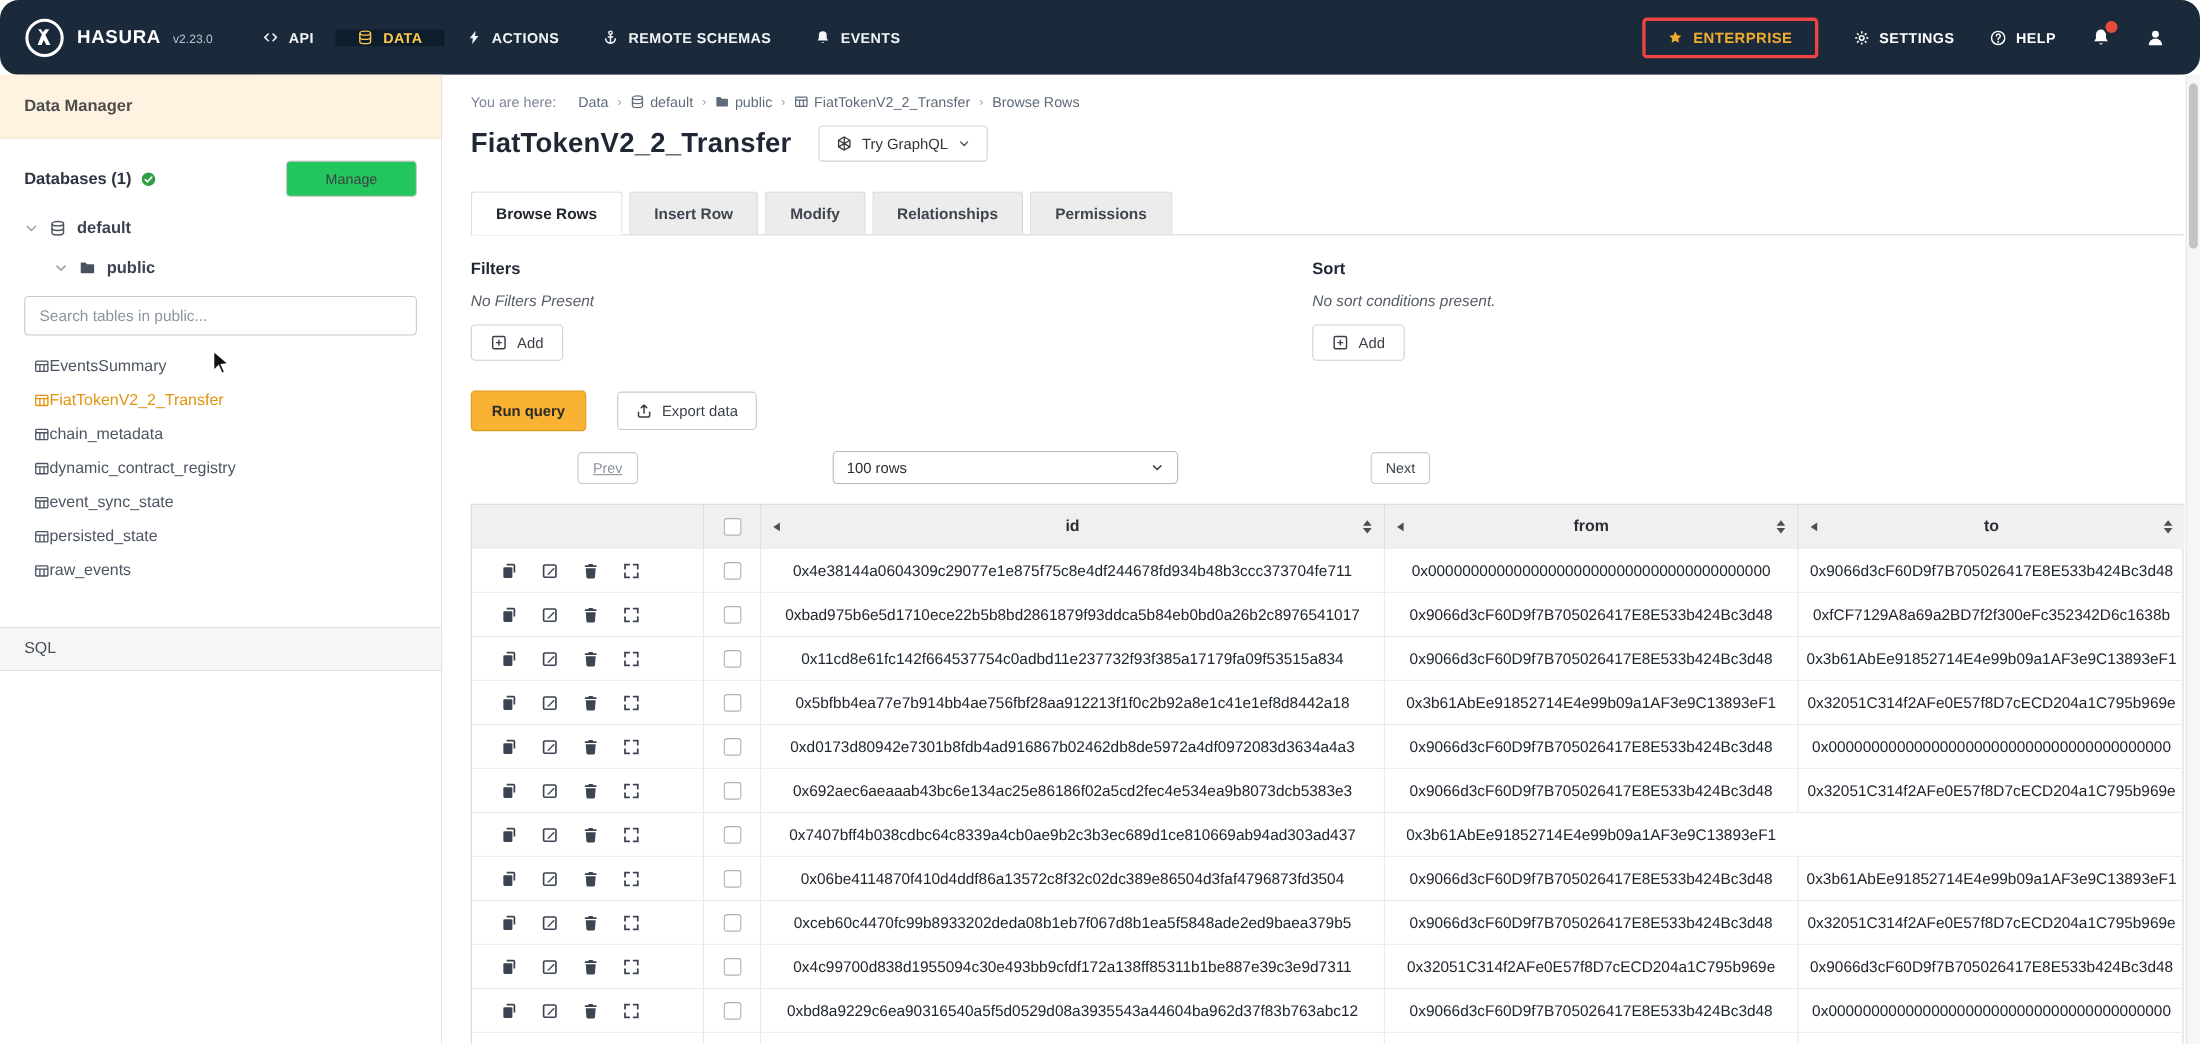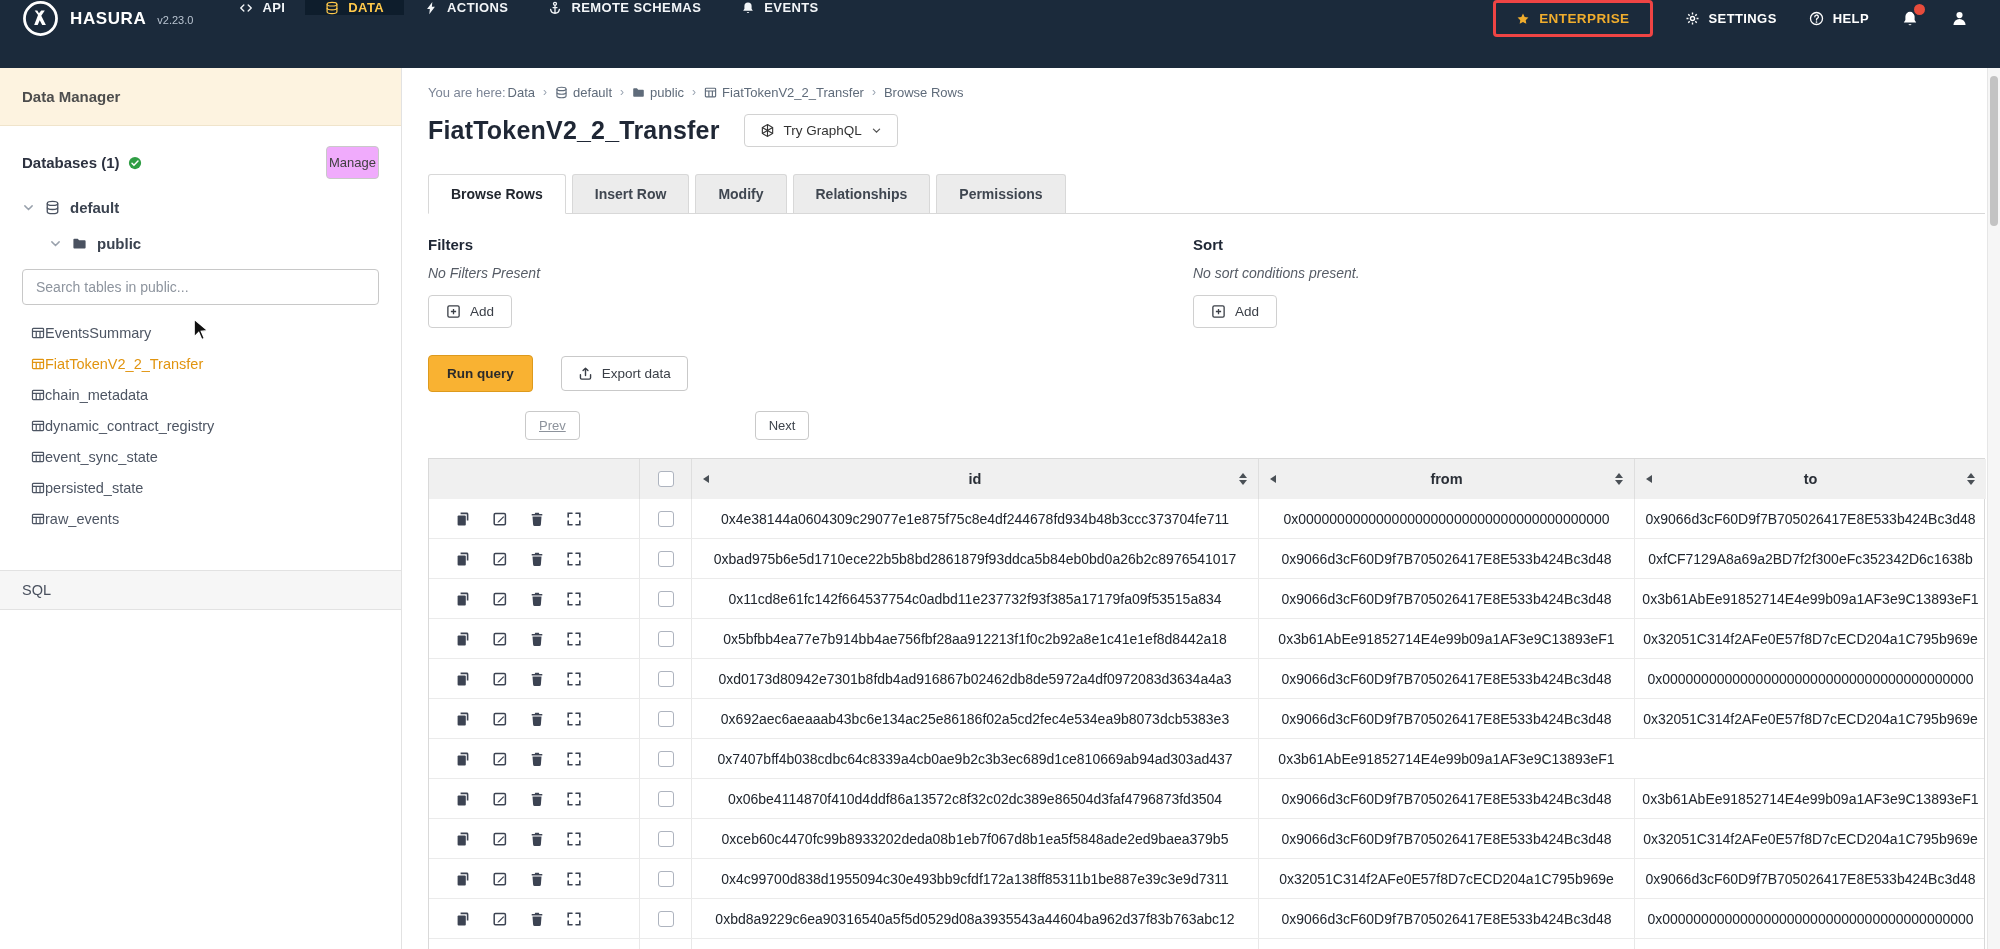--- a/index.html
+++ b/index.html
@@ -3,21 +3,21 @@
 <meta charset="utf-8">
 <style>
   * { margin:0; padding:0; box-sizing:border-box; }
   html,body { width:2000px; height:949px; overflow:hidden; background:#fff;
     font-family:"Liberation Sans","DejaVu Sans",sans-serif; }
   button { font-family:inherit; cursor:pointer; }
 
   .app { width:2000px; height:949px; display:flex; flex-direction:column; position:relative; }
 
   
-  .topnav { height:68px; flex:0 0 68px; background:#1b2a3b; color:#fff; display:flex; align-items:flex-start; }
+  .topnav { height:68px; flex:0 0 68px; background:#1b2a3b; color:#fff; display:flex; align-items:center;border-radius:17px; }
   .brand { display:flex; align-items:center; gap:11px; padding:0 26px 0 22px; }
   .logo { width:37px; height:37px; display:inline-flex; }
   .logo svg { width:100%; height:100%; }
   .brand-name { font-size:17px; font-weight:bold; letter-spacing:.6px; }
   .brand-version { font-size:11px; color:#b9c4d1; margin-top:3px; }
   .nav-items { display:flex; align-items:stretch; }
   .nav-item { display:flex; align-items:center; gap:9px; padding:0 20px; font-size:13px; font-weight:bold; letter-spacing:.4px; cursor:pointer; color:#f2f5f8; }
   .nav-item.active { background:#0e1d2c; color:#ffc94b; }
   .nav-right { margin-left:auto; display:flex; align-items:center; gap:32px; padding-right:32px; }
   .enterprise-btn { display:flex; align-items:center; gap:9px; background:transparent; border:3px solid #ef4444; color:#f0ad2d; border-radius:4px; padding:8px 20px; font-size:13.5px; font-weight:bold; letter-spacing:.4px; }
@@ -27,37 +27,37 @@
   .user-btn { cursor:pointer; display:flex; }
 
   
   .page-body { flex:1; display:flex; min-height:0; }
 
   
   .sidebar { width:402px; flex:0 0 402px; background:#fff; border-right:1px solid #e2e2e2; display:flex; flex-direction:column; }
   .dm-header { height:58px; flex:0 0 58px; background:#fdf3e0; border-bottom:1px solid #f0e4cb; display:flex; align-items:center; padding:0 22px; font-size:15px; font-weight:bold; color:#4d4d4d; }
   .db-row { display:flex; align-items:center; padding:20px 22px 6px; }
   .db-label { display:flex; align-items:center; gap:8px; font-size:15px; font-weight:bold; color:#2d3240; }
-  .manage-btn { margin-left:auto; background:#f0abfc; border:1px solid #c9c9c9; border-radius:4px; padding:8px 2px; font-size:13px; color:#3f3f3f; }
+  .manage-btn { margin-left:auto; background:#22c55e; border:1px solid #c9c9c9; border-radius:4px; padding:8px 35px; font-size:13px; color:#3f3f3f; }
   .tree { padding:4px 22px 0; }
   .tree-row { display:flex; align-items:center; gap:10px; height:36px; font-size:15px; font-weight:bold; color:#3b4350; cursor:pointer; }
   .tree-row.nested { padding-left:27px; }
   .chev { color:#99a1ac; display:inline-flex; width:13px; height:13px; }
   .tree-ic { color:#4a5260; }
   .search-box { margin:8px 22px 12px; }
   .search-box input { width:100%; height:36px; border:1px solid #c8c8c8; border-radius:4px; padding:0 13px; font-size:14px; color:#333; font-family:inherit; outline:none; }
   .search-box input::placeholder { color:#8d949e; }
   .table-list { }
   .table-item { display:flex; align-items:center; height:31px; padding:0 22px 0 31px; font-size:14.5px; color:#4d5563; cursor:pointer; }
   .table-item.selected { color:#e1940f; }
   .sql-section { margin-top:36px; height:40px; flex:0 0 40px; background:#f6f6f6; border-top:1px solid #e2e2e2; border-bottom:1px solid #e2e2e2; display:flex; align-items:center; padding:0 22px; font-size:14.5px; color:#49505e; cursor:pointer; }
 
   
   .main { flex:1; min-width:0; background:#fff; padding:16px 15px 0 26px; overflow:hidden; }
-  .breadcrumb { display:flex; align-items:center; gap:2px; font-size:13px; color:#7c8596; height:16px; }
+  .breadcrumb { display:flex; align-items:center; gap:20px; font-size:13px; color:#7c8596; height:16px; }
   .breadcrumb .crumb { display:flex; align-items:center; gap:5px; color:#5f6b7a; cursor:default; }
   .breadcrumb .sep { color:#9aa4b2; font-size:12px; }
   .bc-prefix { color:#7c8596; }
 
   .title-row { display:flex; align-items:center; gap:24px; margin-top:12px; height:36px; }
   .page-title { font-size:25px; font-weight:bold; color:#1f2735; letter-spacing:.2px; }
   .try-graphql { display:flex; align-items:center; gap:9px; background:#fff; border:1px solid #d2d2d2; border-radius:4px; padding:8px 15px; font-size:13.5px; color:#333; }
   .tg-chev { width:11px; height:11px; display:inline-flex; color:#555; }
 
   .tabs { display:flex; align-items:flex-end; margin-top:24px; border-bottom:1px solid #d8d8d8; height:42px; }
@@ -451,20 +451,28 @@
                 <path d="M8 10.2V2.4M5.4 4.9L8 2.3l2.6 2.6"></path>
                 <path d="M2.6 9.4v3.2c0 .8.6 1.4 1.4 1.4h8c.8 0 1.4-.6 1.4-1.4V9.4"></path>
               </svg>
             </span>
           <span>Export data</span>
         </button>
       </div>
 
       <div class="pagination">
         <button class="pg-btn prev">Prev</button>
+        <div class="rows-select">
+          <span>100 rows</span>
+          <span class="sel-chev">
+              <svg viewBox="0 0 16 16" fill="none" stroke="currentColor" stroke-width="1.8" stroke-linecap="round">
+                <path d="M3.5 6l4.5 4.5L12.5 6"></path>
+              </svg>
+            </span>
+        </div>
         <button class="pg-btn next">Next</button>
       </div>
 
       <div class="data-table">
         <div class="trow thead" id="thead">
             <div class="tcell actions-cell"></div>
             <div class="tcell">
               <span class="checkbox"></span>
             </div>
             <div class="tcell">

